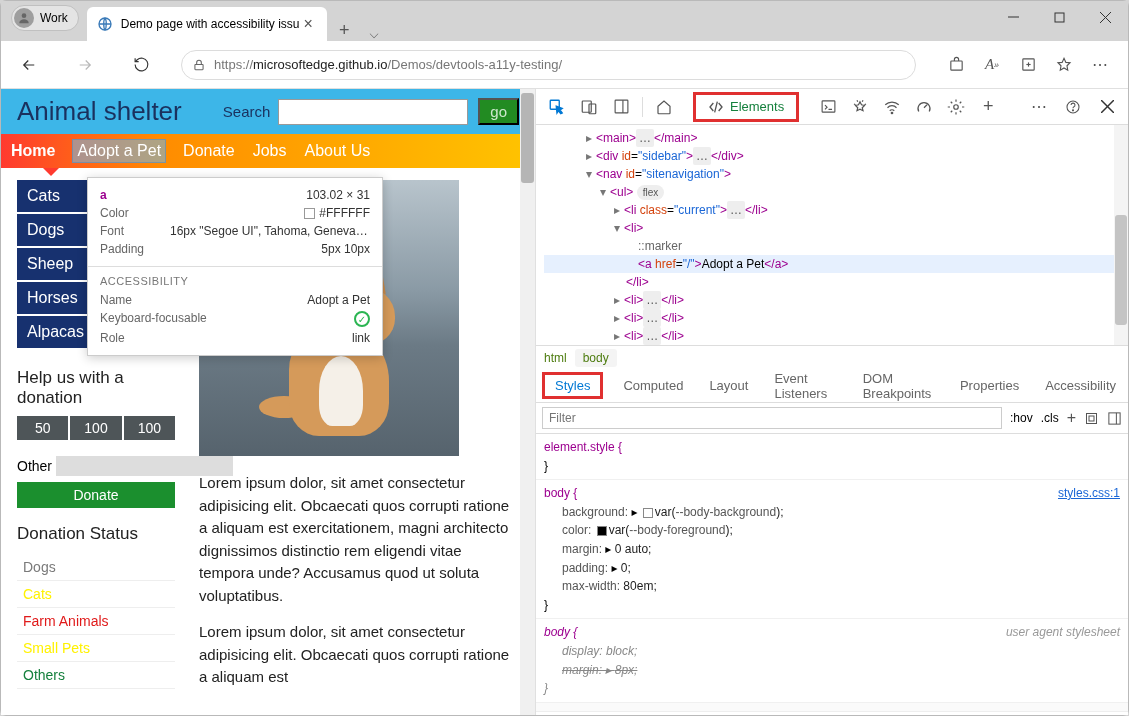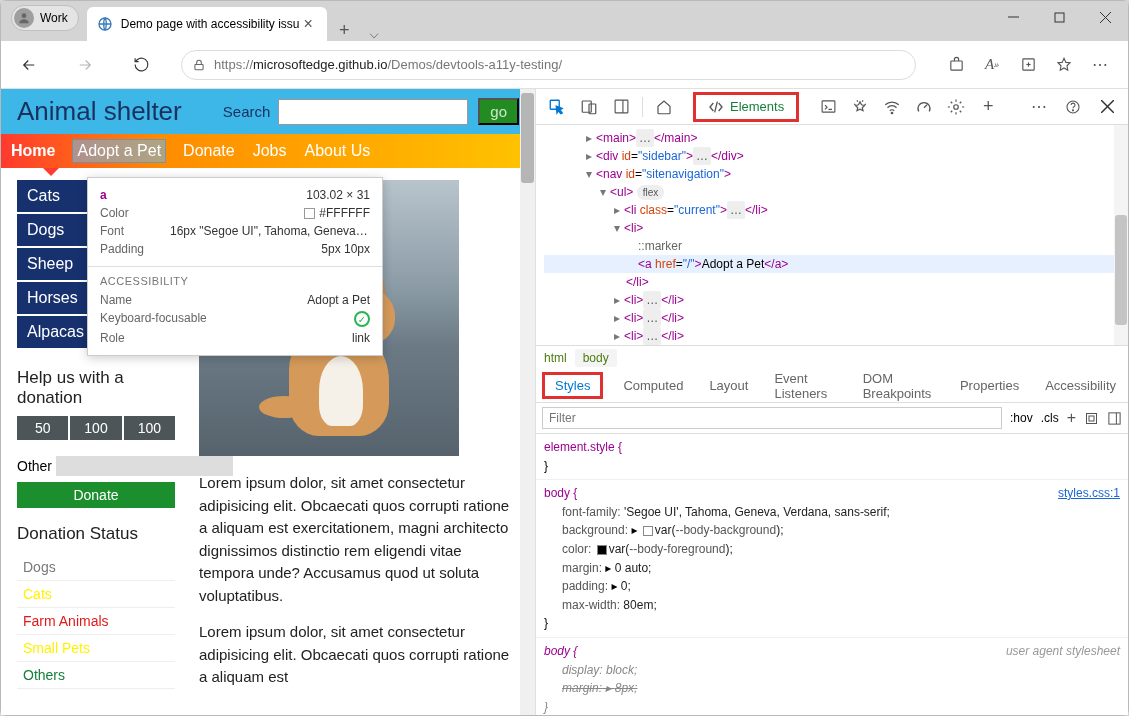--- a/index.html
+++ b/index.html
@@ -430,21 +430,20 @@
               <svg width="15" height="15" viewBox="0 0 24 24" fill="none" stroke="#555" stroke-width="1.6">
                 <rect x="3" y="3" width="18" height="18"></rect>
                 <line x1="15" y1="3" x2="15" y2="21"></line>
               </svg>
             </span>
     </div>
     <div class="rule"><span class="sel">element.style {</span><br>}</div>
     <div class="rule">
      <span class="link">styles.css:1</span>
      <span class="sel">body {</span>
-     <div class="prop"><span class="pn">font-family:</span> <span class="pv">'Segoe UI', Tahoma, Geneva, Verdana, sans-serif;</span></div>
      <div class="prop"><span class="pn">background:</span> ▸ <span class="sw2" style="background:#fff"></span><span class="pv"><span>var(</span><span class="var">--body-background</span><span>);</span></span></div>
      <div class="prop"><span class="pn">color:</span> <span class="sw2" style="background:#000"></span><span class="pv"><span>var(</span><span class="var">--body-foreground</span><span>);</span></span></div>
      <div class="prop"><span class="pn">margin:</span> ▸ <span class="pv">0 auto;</span></div>
      <div class="prop"><span class="pn">padding:</span> ▸ <span class="pv">0;</span></div>
      <div class="prop"><span class="pn">max-width:</span> <span class="pv">80em;</span></div>
      }
     </div>
     <div class="rule">
      <span class="ua">user agent stylesheet</span>
      <span class="sel ital">body {</span>

